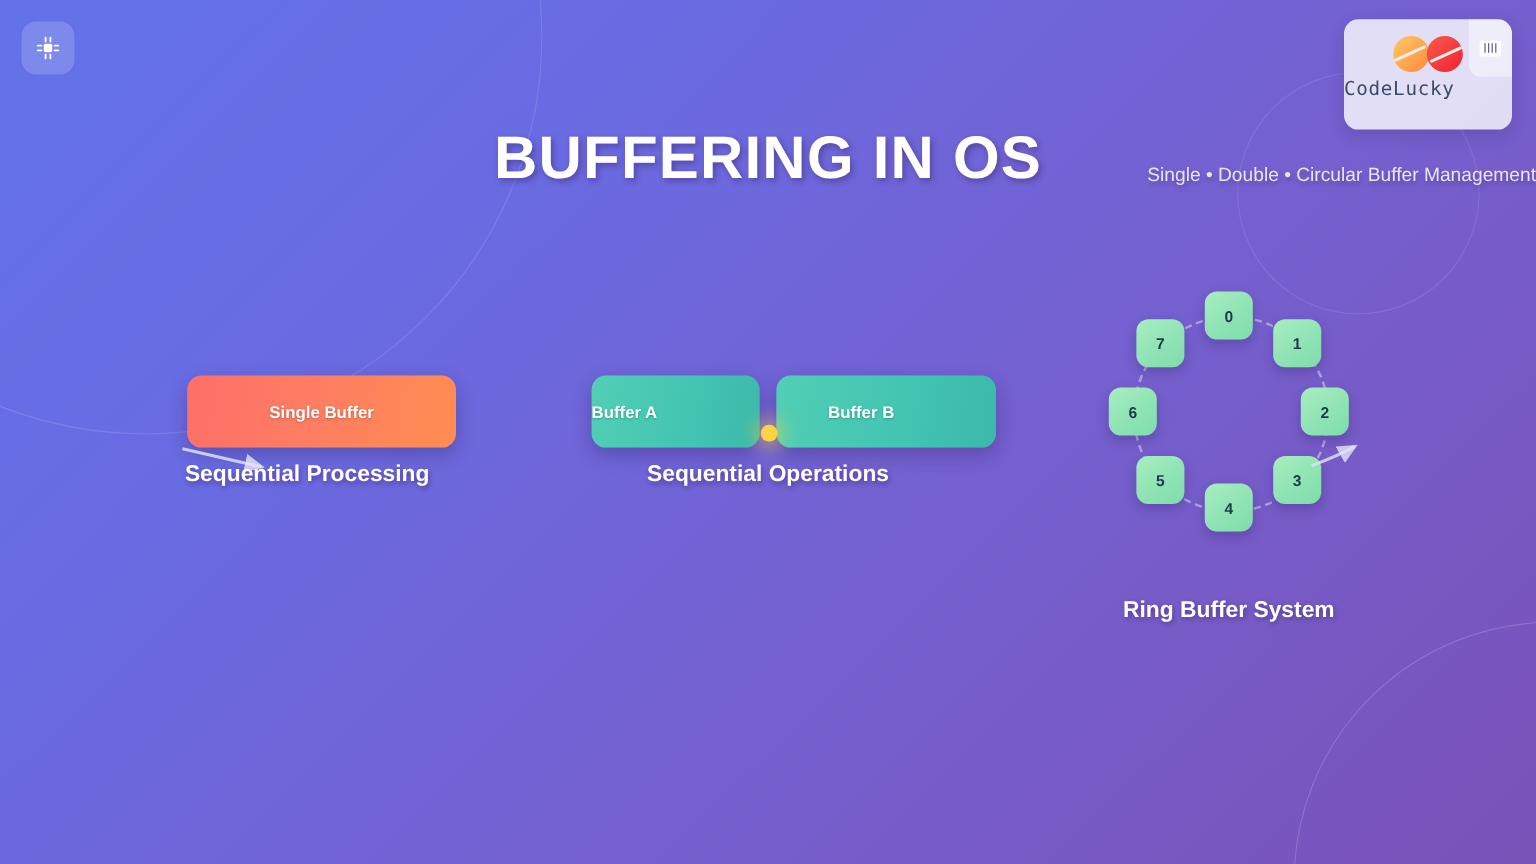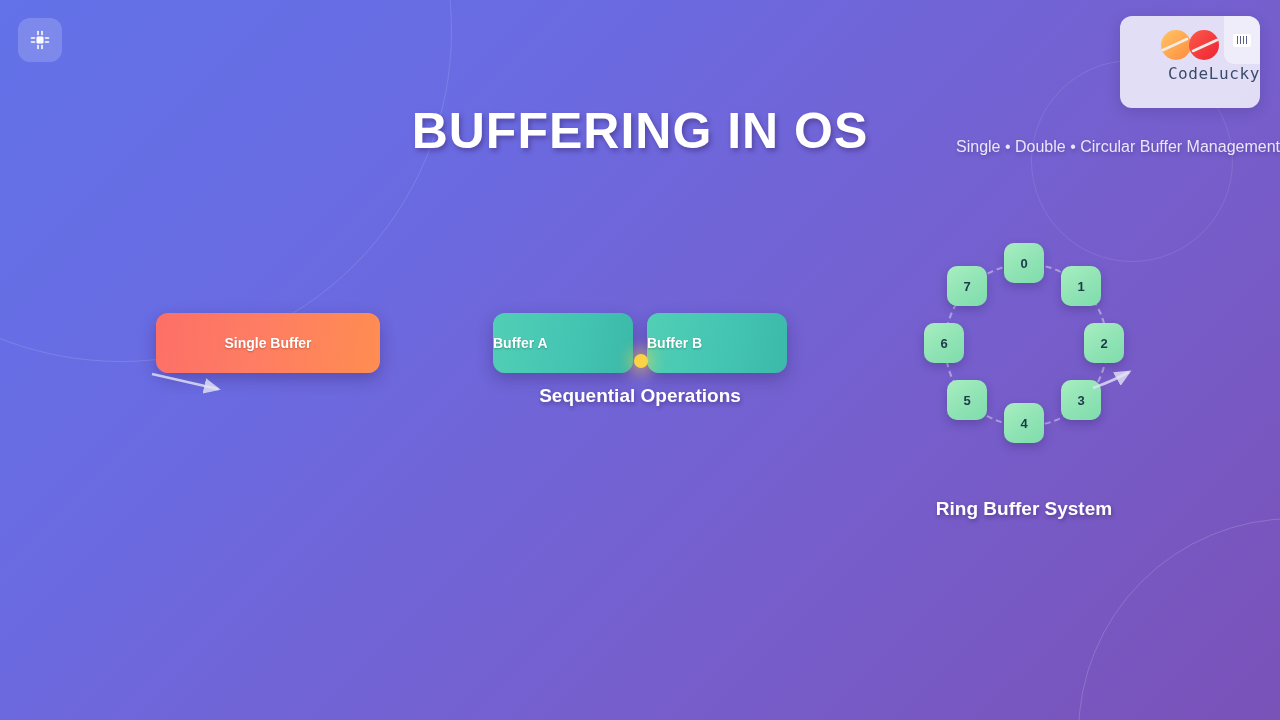--- a/index.html
+++ b/index.html
@@ -55,21 +55,21 @@
   }
   #logo-mark {
     position: absolute;
     left: 50%; top: 12px;
     transform: translateX(-50%);
     width: 66px; height: 34px;
   }
   #logo-wordmark {
     position: absolute;
     left: 0; right: 0; top: 48px;
-    text-align: right;
+    text-align: left;
     font-family: "DejaVu Sans Mono", monospace;
     font-size: 16px;
     letter-spacing: 0.6px;
     color: #3c4a6b;
   }
   #logo-corner-chip {
     position: absolute;
     right: 0; top: 0;
     width: 36px; height: 48px;
     background: rgba(255,255,255,0.45);
@@ -139,21 +139,21 @@
   .dbl-block {
     position: absolute;
     top: 313px;
     width: 140px; height: 60px;
     border-radius: 12px;
     background: linear-gradient(100deg, #52cfb5 0%, #45c6b3 50%, #3bb9aa 100%);
     box-shadow: 0 6px 16px rgba(40,20,80,0.30);
     display: flex; align-items: center; 
   }
   #buffer-a-block { left: 493px; }
-  #buffer-b-block { left: 647px; }
+  #buffer-b-block { left: 647px; padding-left: 43px; }
   .dbl-label {
     font-size: 14px; font-weight: 700; color: #ffffff;
     text-shadow: 0 1px 2px rgba(10,60,55,0.35);
   }
   #sync-dot {
     position: absolute;
     left: 634px; top: 354px;
     width: 14px; height: 14px;
     border-radius: 50%;
     background: #fbd345;
@@ -249,20 +249,21 @@
     <span id="single-buffer-label">Single Buffer</span>
   </div>
   <svg class="arrow-svg" style="left:140px; top:360px;" width="110" height="45">
     <defs>
       <marker id="headA" markerWidth="7" markerHeight="7" refX="5.4" refY="3" orient="auto">
         <path d="M0,0 L6.5,3 L0,6 z" fill="rgba(226,226,245,0.82)"></path>
       </marker>
     </defs>
     <line x1="12" y1="14" x2="78" y2="29" stroke="rgba(226,226,245,0.82)" stroke-width="2.6" marker-end="url(#headA)"></line>
   </svg>
+  <div class="panel-caption" id="single-caption">Sequential Processing</div>
 
   <div class="dbl-block" id="buffer-a-block">
     <span class="dbl-label">Buffer A</span>
   </div>
   <div class="dbl-block" id="buffer-b-block">
     <span class="dbl-label">Buffer B</span>
   </div>
   <div id="sync-dot"></div>
   <div class="panel-caption" id="double-caption">Sequential Operations</div>
 

